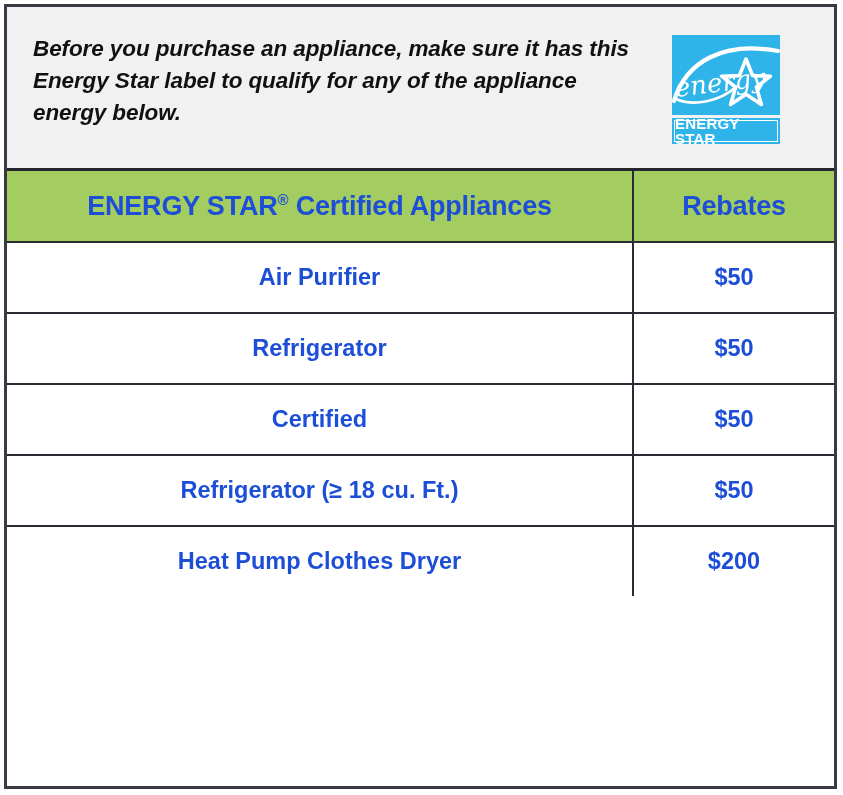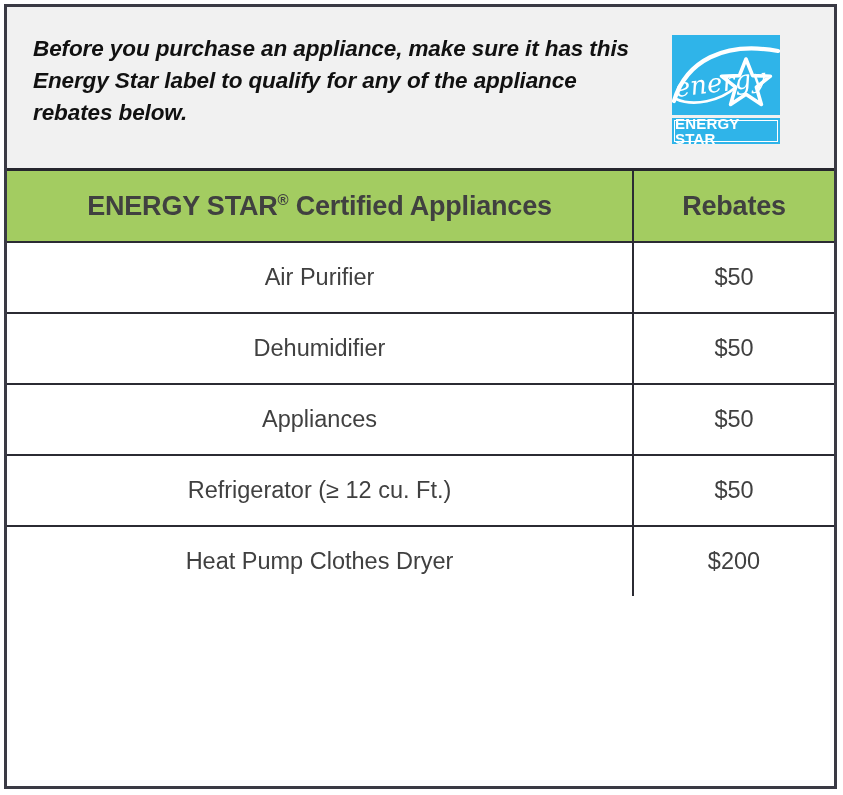--- a/index.html
+++ b/index.html
@@ -100,54 +100,54 @@
     table-layout: fixed;
   }
   table.rebates col.c-appliance { width: 626px; }
   table.rebates col.c-rebate { width: 201px; }
 
   table.rebates th,
   table.rebates td {
     text-align: center;
     vertical-align: middle;
     border: 2px solid #2b2b33;
-    color: #404040;
+    color: #1d4ed8;
   }
   table.rebates th {
     background: #a3cc61;
     height: 68px;
     font-size: 27px;
     font-weight: bold;
     letter-spacing: -0.2px;
     border-top: none;
   }
   table.rebates th .reg {
     font-size: 15px;
     vertical-align: super;
     line-height: 0;
   }
   table.rebates td {
     height: 67px;
     font-size: 23.5px;
-    font-weight: normal;
+    font-weight: bold;
     background: #ffffff;
   }
   table.rebates tr:last-child td { border-bottom: none; }
   table.rebates th:first-child,
   table.rebates td:first-child { border-left: none; }
   table.rebates th:last-child,
   table.rebates td:last-child { border-right: none; }
 </style>
 </head>
 <body>
 
 <div class="sheet">
 
   <div class="notice">
-    <div class="notice-text">Before you purchase an appliance, make sure it has this Energy Star label to qualify for any of the appliance rebates below.</div>
+    <div class="notice-text">Before you purchase an appliance, make sure it has this Energy Star label to qualify for any of the appliance energy below.</div>
 
     <div class="logo-wrap">
       <div class="logo">
         <div class="logo-mark">
           <svg width="108" height="80" viewBox="0 0 108 80">
 
             <path d="M2 66 C 14 26, 52 6, 106 16" fill="none" stroke="#ffffff" stroke-width="4.2" stroke-linecap="round"></path>
 
             <path d="M74 24 L80.6 40.6 L98.4 41.2 L84.4 52.2 L89.4 69.4 L74 59.2 L58.6 69.4 L63.6 52.2 L49.6 41.2 L67.4 40.6 Z" fill="none" stroke="#ffffff" stroke-width="3.6" stroke-linejoin="round"></path>
 
@@ -173,29 +173,29 @@
         <th><span>ENERGY STAR</span><span class="reg">®</span><span> Certified Appliances</span></th>
         <th>Rebates</th>
       </tr>
     </thead>
     <tbody>
       <tr>
         <td>Air Purifier</td>
         <td>$50</td>
       </tr>
       <tr>
-        <td>Dehumidifier</td>
-        <td>$50</td>
-      </tr>
-      <tr>
-        <td>Appliances</td>
-        <td>$50</td>
-      </tr>
-      <tr>
-        <td>Refrigerator (≥ 12 cu. Ft.)</td>
+        <td>Refrigerator</td>
+        <td>$50</td>
+      </tr>
+      <tr>
+        <td>Certified</td>
+        <td>$50</td>
+      </tr>
+      <tr>
+        <td>Refrigerator (≥ 18 cu. Ft.)</td>
         <td>$50</td>
       </tr>
       <tr>
         <td>Heat Pump Clothes Dryer</td>
         <td>$200</td>
       </tr>
     </tbody>
   </table>
 
 </div>

